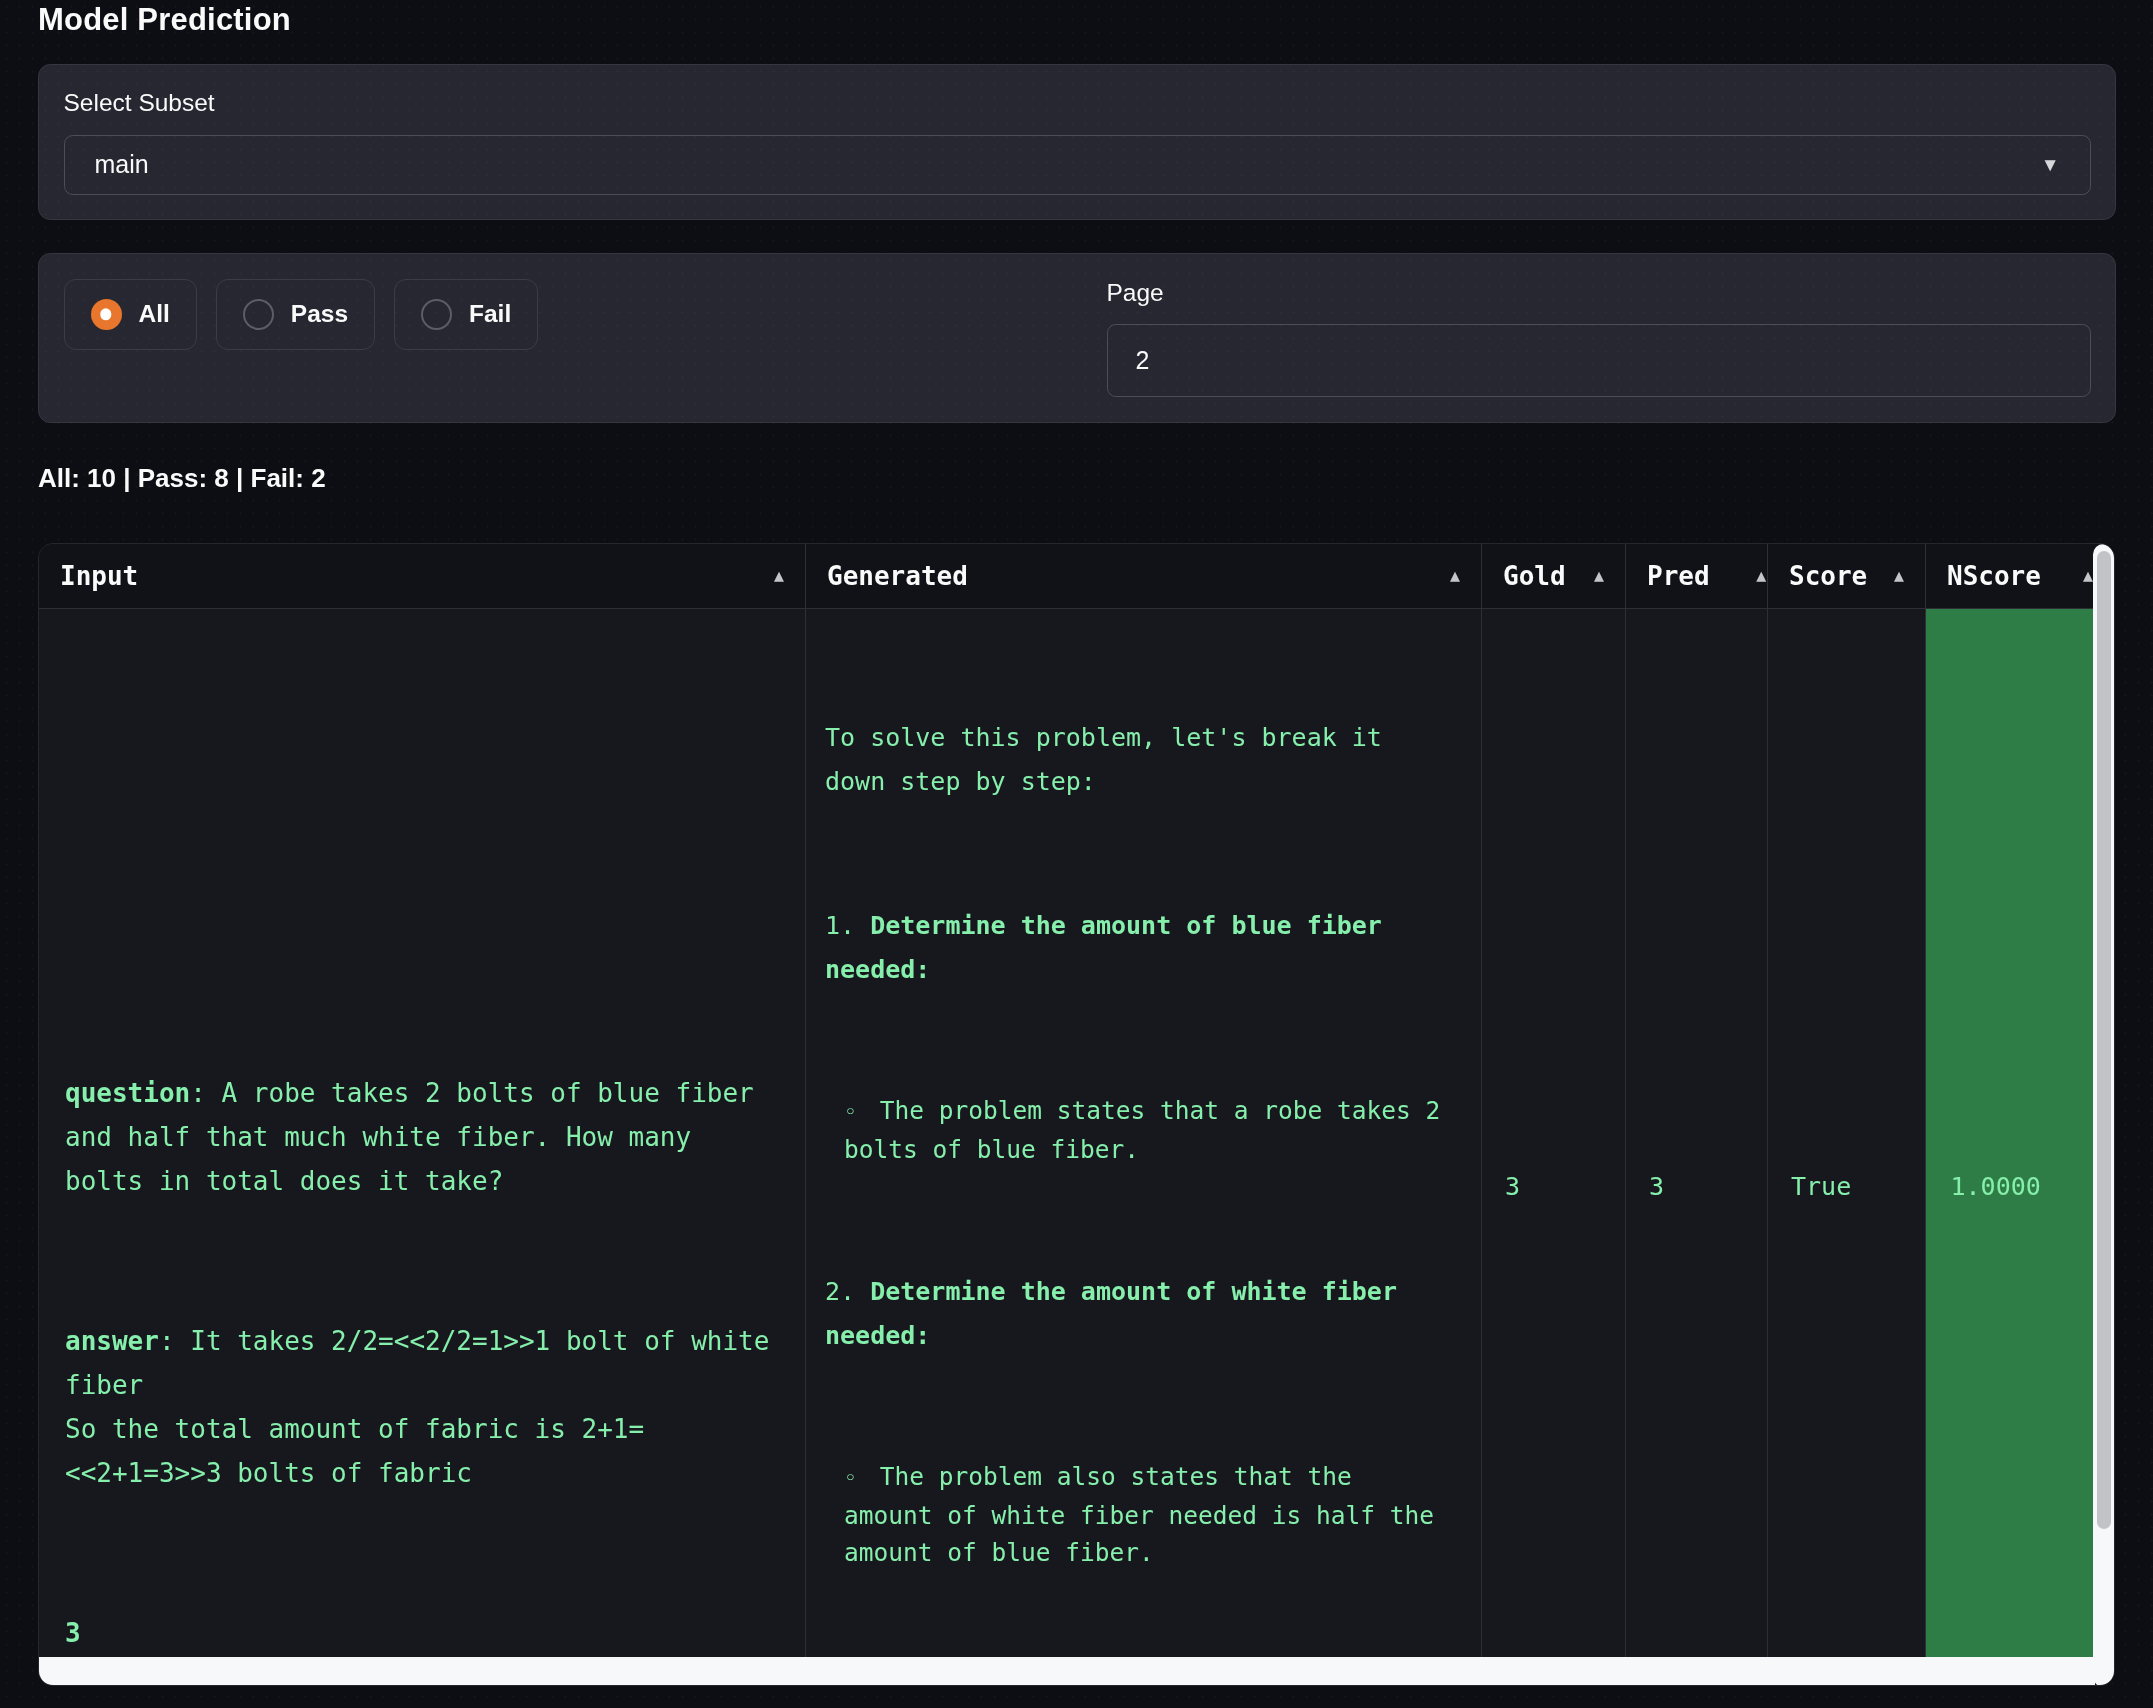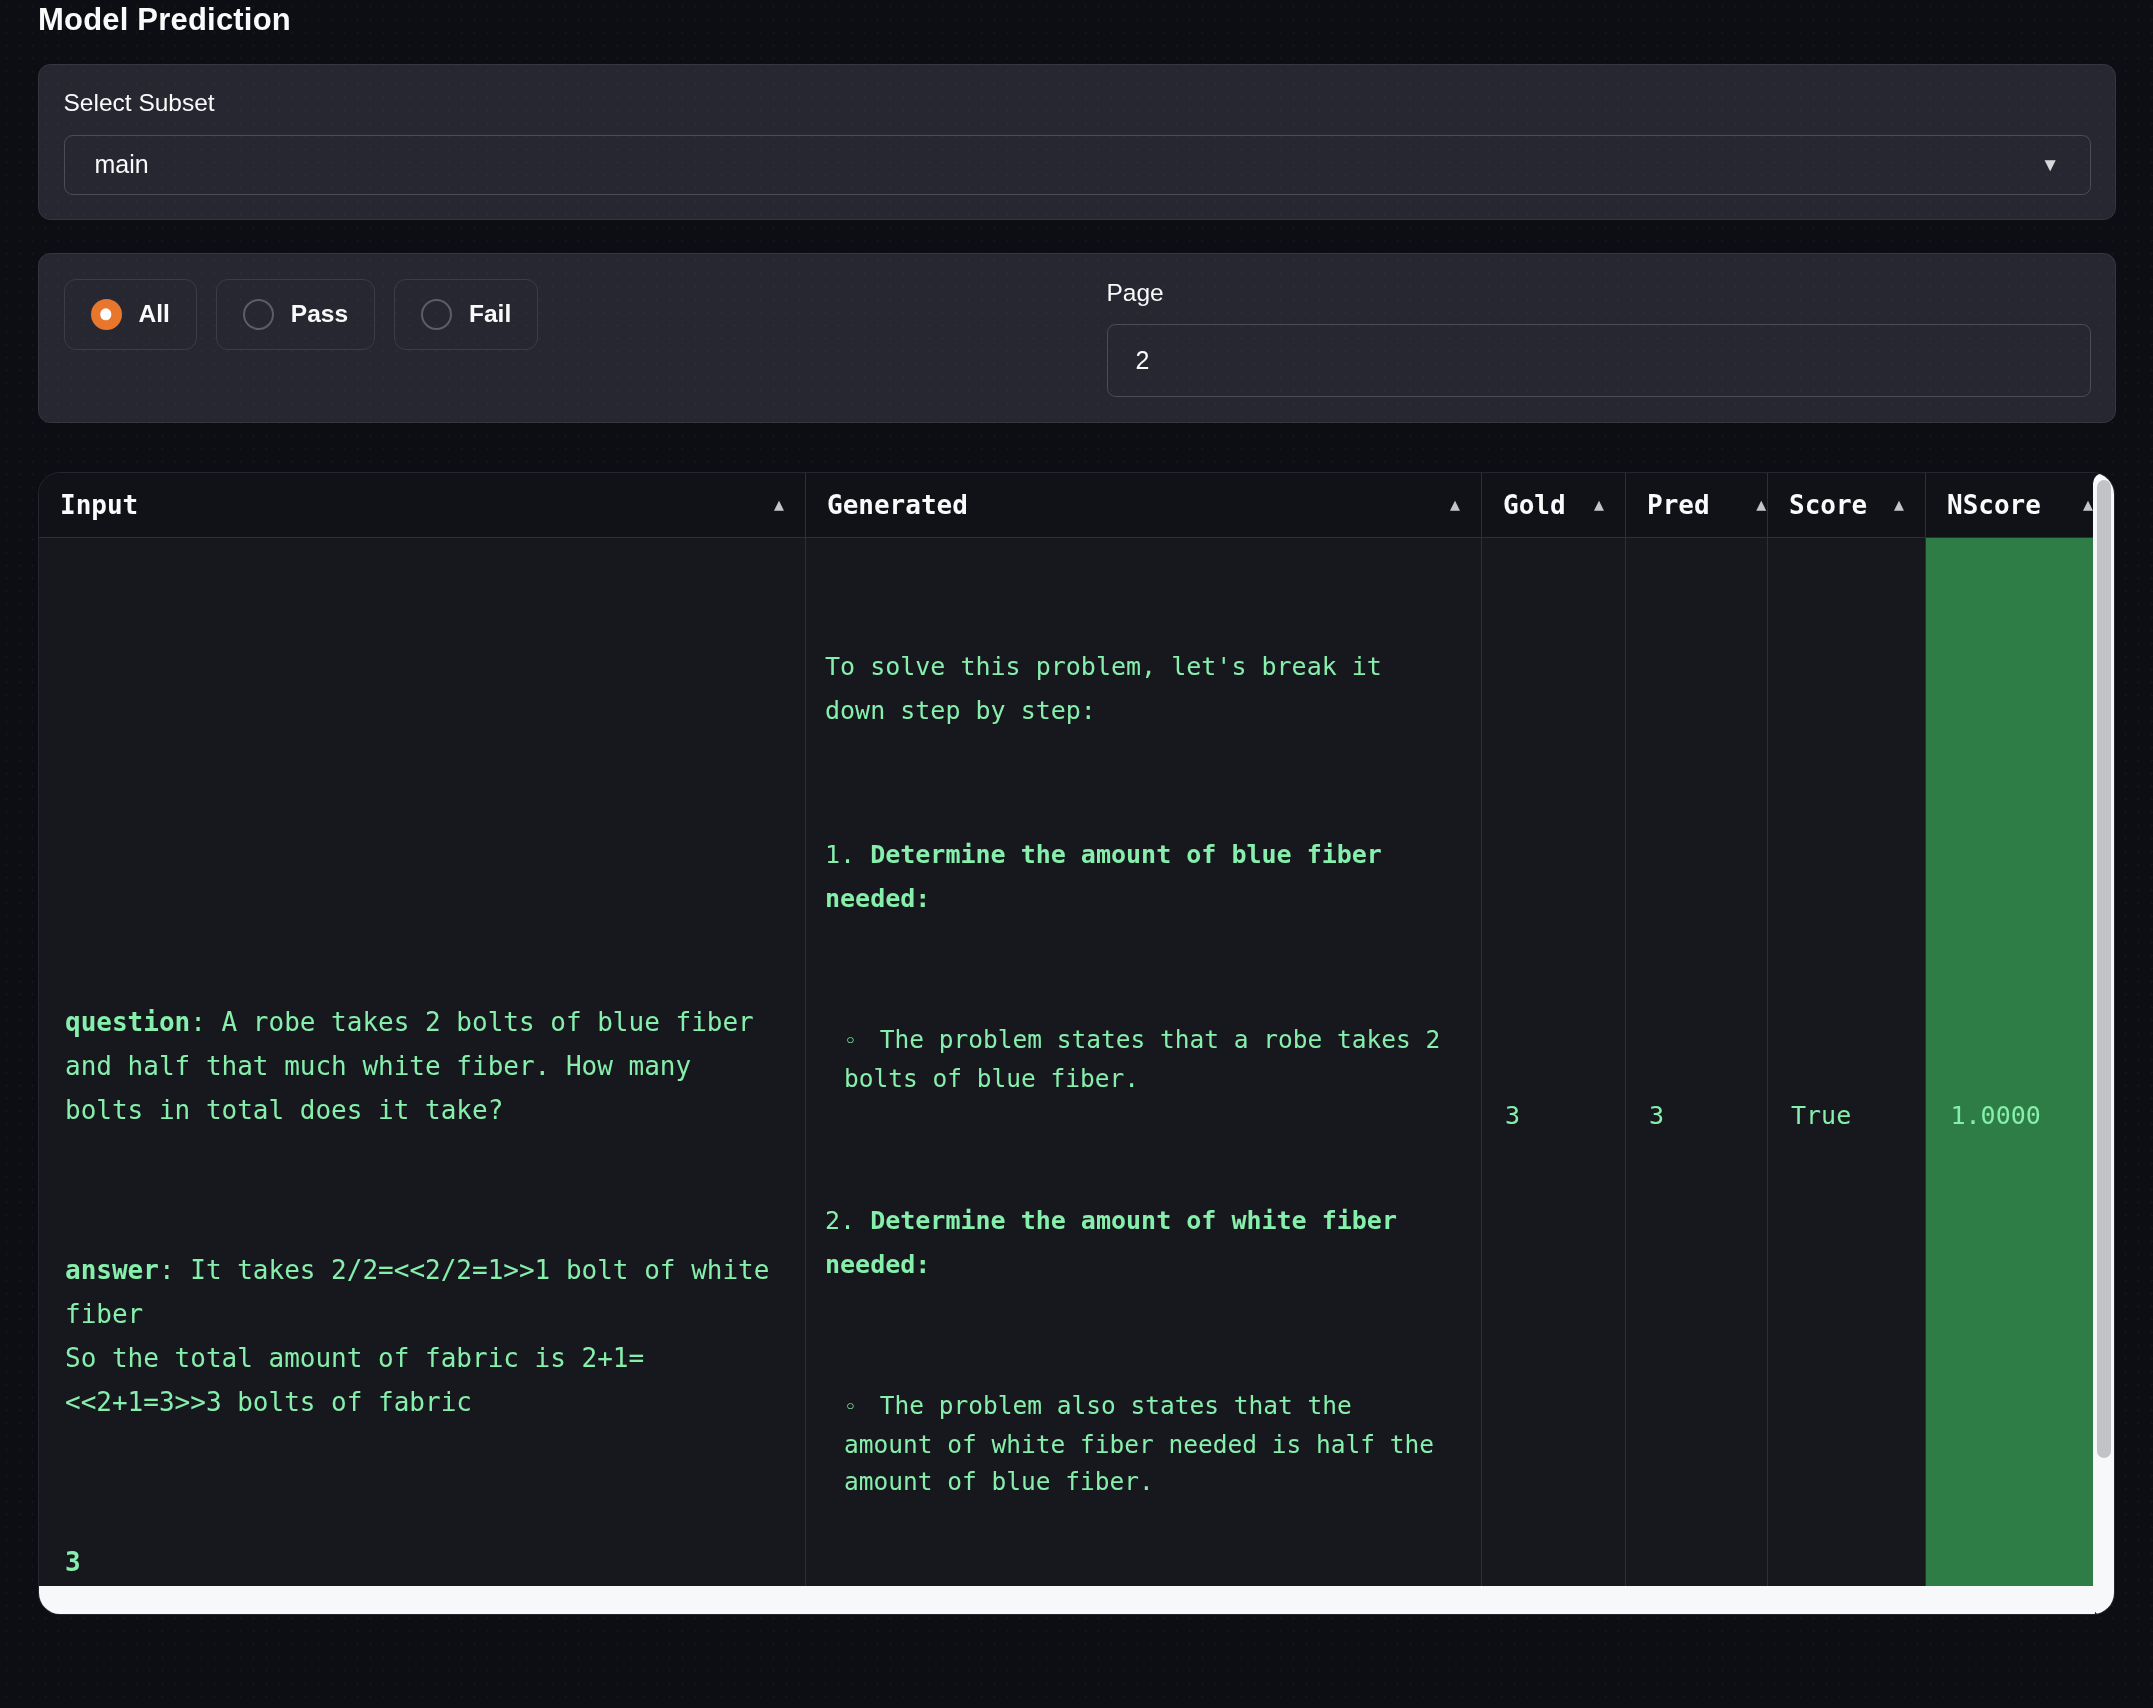--- a/index.html
+++ b/index.html
@@ -55,21 +55,21 @@
   .num-input {
     height:73px; border:0.9px solid #4b4d57; border-radius:8.7px;
     display:flex; align-items:center; padding:0 28px; font-size:25px;
   }
 
   .summary { margin-top:40px; font-size:26px; font-weight:700; }
 
   
   .table {
     margin-top:49px; position:relative; width:2077px; height:1143px;
-    background:#17181e; border:0.9px solid #26272e; border-radius:22px; overflow:hidden;
+    background:#17181e; border:0.9px solid #26272e; border-radius:15px; overflow:hidden;
   }
   .thead { display:flex; height:65px; background:#111218; border-bottom:0.9px solid #2d2e36; }
   .th {
     display:flex; align-items:center; justify-content:space-between;
     padding:0 21px; font-family:"DejaVu Sans Mono", monospace;
     font-weight:700; font-size:26px; border-right:0.9px solid #2d2e36; cursor:pointer;
   }
   .sort { font-size:16.6px; color:#c3c5cb; margin-left:10.5px; }
 
   .tbody { display:flex; height:1051px; }
@@ -144,20 +144,21 @@
       </div>
     </div>
     <div class="col-right">
       <div class="field-label">Page</div>
       <div class="num-input">
         <span>2</span>
       </div>
     </div>
   </section>
 
+  <div class="summary">All: 10 | Pass: 8 | Fail: 2</div>
 
   <div class="table">
     <div class="thead">
       <div class="th c-input">
         <span>Input</span>
         <span class="sort">▲</span>
       </div>
       <div class="th c-gen">
         <span>Generated</span>
         <span class="sort">▲</span>

